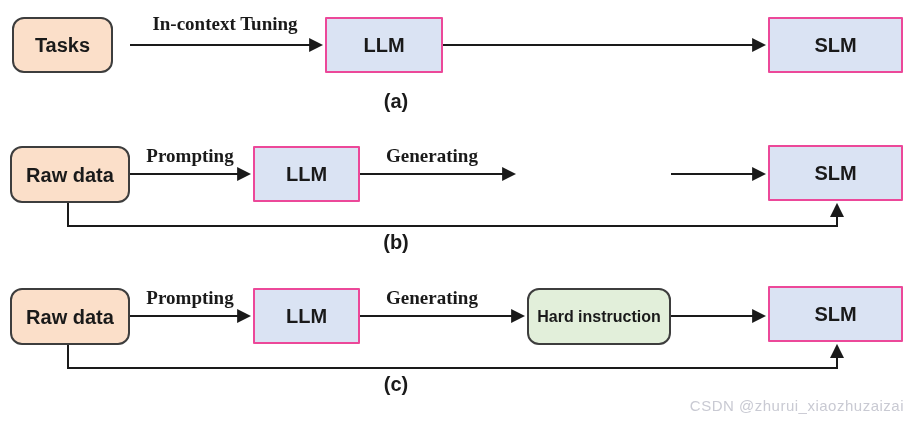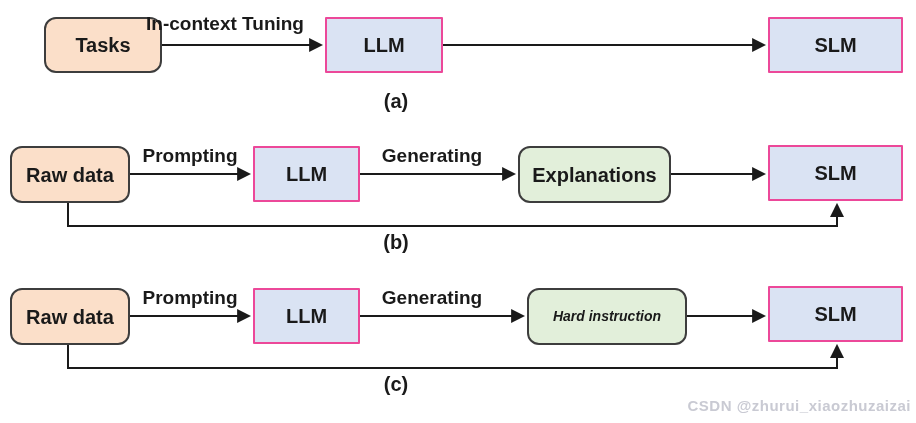--- a/index.html
+++ b/index.html
@@ -13,31 +13,31 @@
   }
   .box{
     position:absolute;box-sizing:border-box;display:flex;align-items:center;justify-content:center;
     font-weight:bold;font-size:20px;line-height:1.1;text-align:center;color:var(--text);
   }
   .peach{background:var(--box-source);border:2px solid var(--border);border-radius:12px;}
   .blue{background:var(--box-llm);border:2px solid #ec4899;border-radius:1px;}
   .green{background:var(--box-middle);border:2px solid var(--border);border-radius:12px;padding:0 4px;}
   .edge-label{
     position:absolute;transform:translateX(-50%);white-space:nowrap;
-    font-weight:bold;font-size:19px;color:var(--text);
+    font-weight:bold;font-size:19px;color:var(--text);font-family:Liberation Serif, serif;
   }
   .row-label{
     position:absolute;transform:translateX(-50%);
     font-weight:bold;font-size:20px;color:var(--text);
   }
   #connectors{position:absolute;left:0;top:0;pointer-events:none;}
   #connectors path{stroke:var(--arrow);stroke-width:2;fill:none;}
   #arrowhead path{fill:var(--arrow);stroke:none;}
   .watermark{
-    position:absolute;right:5px;top:397px;font-size:15px;font-weight:bold;
+    position:absolute;right:12px;top:397px;font-size:15px;font-weight:normal;
     color:var(--watermark);letter-spacing:0.5px;
   }
 </style>
 </head>
 <body>
 
 <div id="canvas">
 
   <svg id="connectors" width="916" height="423" viewBox="0 0 916 423">
     <defs>
@@ -53,37 +53,36 @@
     <path d="M360,174 L514,174" marker-end="url(#arrowhead)"></path>
     <path d="M671,174 L764,174" marker-end="url(#arrowhead)"></path>
     <path d="M68,203 L68,226 L837,226 L837,205" marker-end="url(#arrowhead)"></path>
 
     <path d="M130,316 L249,316" marker-end="url(#arrowhead)"></path>
     <path d="M360,316 L523,316" marker-end="url(#arrowhead)"></path>
     <path d="M671,316 L764,316" marker-end="url(#arrowhead)"></path>
     <path d="M68,345 L68,368 L837,368 L837,346" marker-end="url(#arrowhead)"></path>
   </svg>
 
-  <div class="box peach" style="left:12px;top:17px;width:118px;height:56px;margin-left:32px;">Tasks</div>
+  <div class="box peach" style="left:12px;top:17px;width:101px;height:56px;">Tasks</div>
   <div class="edge-label" style="left:225px;top:13px;">In-context Tuning</div>
   <div class="box blue" style="left:325px;top:17px;width:118px;height:56px;">LLM</div>
   <div class="box blue" style="left:768px;top:17px;width:135px;height:56px;">SLM</div>
   <div class="row-label" style="left:396px;top:90px;">(a)</div>
 
   <div class="box peach" style="left:10px;top:146px;width:120px;height:57px;">Raw data</div>
   <div class="edge-label" style="left:190px;top:145px;">Prompting</div>
   <div class="box blue" style="left:253px;top:146px;width:107px;height:56px;">LLM</div>
   <div class="edge-label" style="left:432px;top:145px;">Generating</div>
-  <div class="box green" style="left:518px;top:146px;width:153px;height:57px;">Explanations</div>
   <div class="box blue" style="left:768px;top:145px;width:135px;height:56px;">SLM</div>
   <div class="row-label" style="left:396px;top:231px;">(b)</div>
 
   <div class="box peach" style="left:10px;top:288px;width:120px;height:57px;">Raw data</div>
   <div class="edge-label" style="left:190px;top:287px;">Prompting</div>
   <div class="box blue" style="left:253px;top:288px;width:107px;height:56px;">LLM</div>
   <div class="edge-label" style="left:432px;top:287px;">Generating</div>
-  <div class="box green" style="left:527px;top:288px;width:160px;height:57px;font-size:14px;font-style:italic;">Hard instruction</div>
+  <div class="box green" style="left:527px;top:288px;width:144px;height:57px;font-size:16px;">Hard instruction</div>
   <div class="box blue" style="left:768px;top:286px;width:135px;height:56px;">SLM</div>
   <div class="row-label" style="left:396px;top:373px;">(c)</div>
 
   <div class="watermark">CSDN @zhurui_xiaozhuzaizai</div>
 
 </div>
 
 </body></html>

